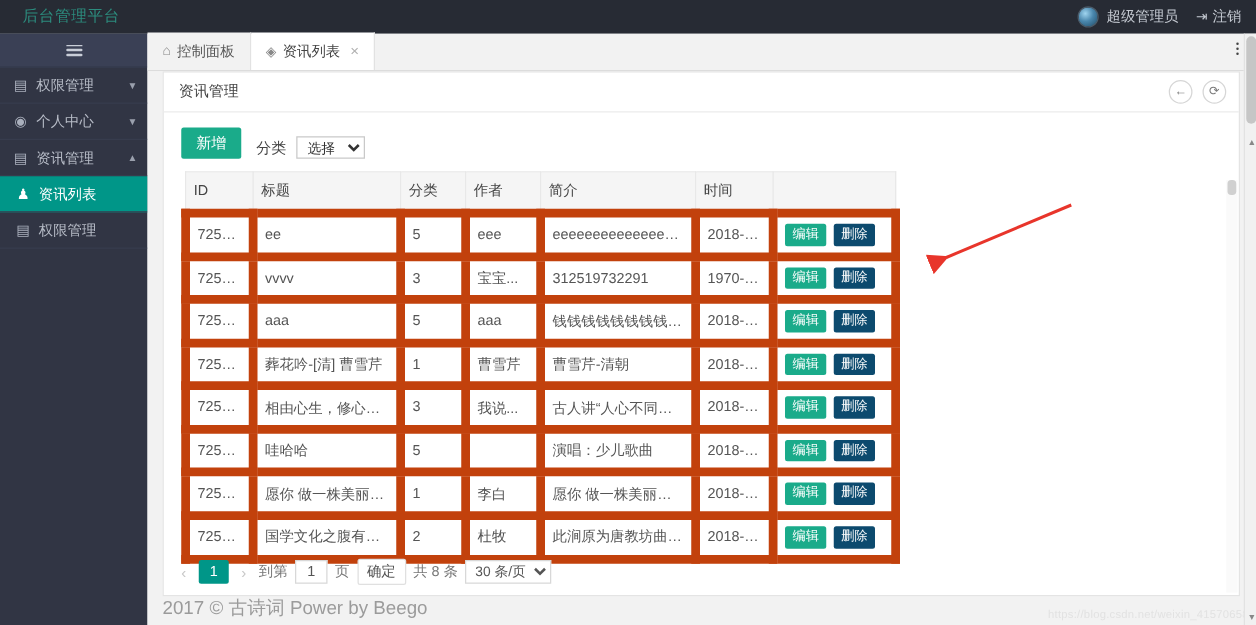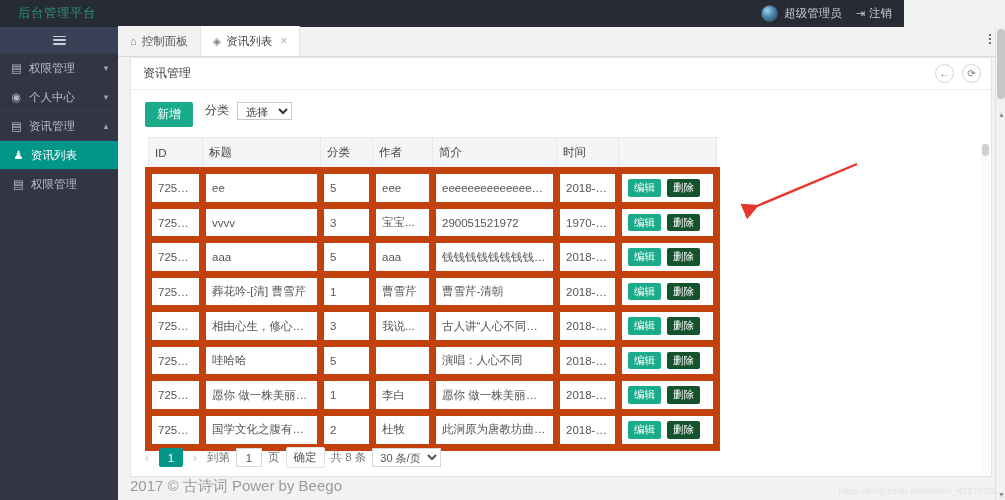--- a/index.html
+++ b/index.html
@@ -7,21 +7,21 @@
     width: 1005px; height: 500px;
     font-family: "Liberation Sans", "DejaVu Sans", sans-serif;
     font-size: 12px;
     background: #fff;
     overflow: hidden;
   }
   #app { position: relative; width: 1005px; height: 500px; background: #f2f2f2; }
 
   
   .topbar {
-    position: absolute; left: 0; top: 0; width: 904px; height: 27px;
+    position: absolute; left: 0; top: 0; width: 1005px; height: 27px;
     background: #272b34; color: #c8cdd4;
     display: flex; align-items: center; justify-content: space-between;
   }
   .brand {
     margin-left: 18px; color: #2c8c7e; font-size: 12.5px; letter-spacing: .5px;
   }
   .topright { display: flex; align-items: center; gap: 14px; margin-right: 12px; }
   .user-block { display: flex; align-items: center; gap: 6px; }
   .avatar {
     width: 17px; height: 17px; border-radius: 50%;
@@ -93,21 +93,21 @@
     height: 32px; border-bottom: 1px solid #ececec; position: relative;
     display: flex; align-items: center; padding-left: 12px;
   }
   .panel-title { font-size: 12px; color: #444; }
   .panel-actions { position: absolute; right: 10px; top: 6px; display: flex; gap: 8px; }
   .circ-btn {
     width: 19px; height: 19px; border-radius: 50%; border: 1px solid #d6d6d6;
     background: #fff; color: #7a7a7a; font-size: 10px;
     display: flex; align-items: center; justify-content: center;
   }
-  .toolbar { display: flex; align-items: flex-start; gap: 8px; padding: 12px 0 10px 14px; }
+  .toolbar { display: flex; align-items: flex-end; gap: 8px; padding: 12px 0 10px 14px; }
   .btn-add {
     background: #1aab8a; color: #fff; border: none; font-size: 12px;
     padding: 6px 12px; border-radius: 2px; line-height: 1.1;
   }
   .lbl-cat { font-size: 12px; color: #444; margin-left: 4px; }
   .sel-cat {
     font-size: 11px; color: #333; border: 1px solid #c9c9c9; background: #fff;
     padding: 2px 4px; height: 18px; width: 55px;
   }
 
@@ -126,21 +126,21 @@
   }
   .c-id { width: 54px; } .c-title { width: 118px; } .c-cat { width: 52px; }
   .c-auth { width: 60px; } .c-intro { width: 124px; } .c-time { width: 62px; }
   .c-act { width: 98px; }
   td.actcell { padding: 4px 6px; }
   .btn-edit, .btn-del {
     display: inline-block; color: #fff; font-size: 10.5px;
     padding: 3px 6px; border-radius: 2px; line-height: 1.1; border: none;
   }
   .btn-edit { background: #1aab8a; margin-right: 6px; }
-  .btn-del { background: #14532d; }
+  .btn-del { background: #0c4a6e; }
 
   
   .pager {
     position: absolute; left: 10px; bottom: 8px;
     display: flex; align-items: center; gap: 6px; font-size: 11.5px; color: #666;
   }
   .pg-arrow { color: #c8c8c8; font-size: 12px; padding: 0 4px; }
   .pg-num {
     background: #009688; color: #fff; min-width: 24px; height: 19px;
     display: inline-flex; align-items: center; justify-content: center;
@@ -297,21 +297,21 @@
                 <td class="c-auth">eee</td>
                 <td class="c-intro">eeeeeeeeeeeeeeeee</td>
                 <td class="c-time">2018-08...</td>
                 <td class="c-act actcell"><button class="btn-edit">编辑</button><button class="btn-del">删除</button></td>
               </tr>
               <tr>
                 <td class="c-id">7257...</td>
                 <td class="c-title">vvvv</td>
                 <td class="c-cat">3</td>
                 <td class="c-auth">宝宝...</td>
-                <td class="c-intro">290051521972</td>
+                <td class="c-intro">312519732291</td>
                 <td class="c-time">1970-01...</td>
                 <td class="c-act actcell"><button class="btn-edit">编辑</button><button class="btn-del">删除</button></td>
               </tr>
               <tr>
                 <td class="c-id">7257...</td>
                 <td class="c-title">aaa</td>
                 <td class="c-cat">5</td>
                 <td class="c-auth">aaa</td>
                 <td class="c-intro">钱钱钱钱钱钱钱钱钱钱钱钱钱</td>
                 <td class="c-time">2018-08...</td>
@@ -333,21 +333,21 @@
                 <td class="c-auth">我说...</td>
                 <td class="c-intro">古人讲“人心不同，各如...</td>
                 <td class="c-time">2018-08...</td>
                 <td class="c-act actcell"><button class="btn-edit">编辑</button><button class="btn-del">删除</button></td>
               </tr>
               <tr>
                 <td class="c-id">7257...</td>
                 <td class="c-title">哇哈哈</td>
                 <td class="c-cat">5</td>
                 <td class="c-auth"></td>
-                <td class="c-intro">演唱：人心不同</td>
+                <td class="c-intro">演唱：少儿歌曲</td>
                 <td class="c-time">2018-08...</td>
                 <td class="c-act actcell"><button class="btn-edit">编辑</button><button class="btn-del">删除</button></td>
               </tr>
               <tr>
                 <td class="c-id">7257...</td>
                 <td class="c-title">愿你 做一株美丽的葵花 ...</td>
                 <td class="c-cat">1</td>
                 <td class="c-auth">李白</td>
                 <td class="c-intro">愿你 做一株美丽的葵花</td>
                 <td class="c-time">2018-08...</td>

